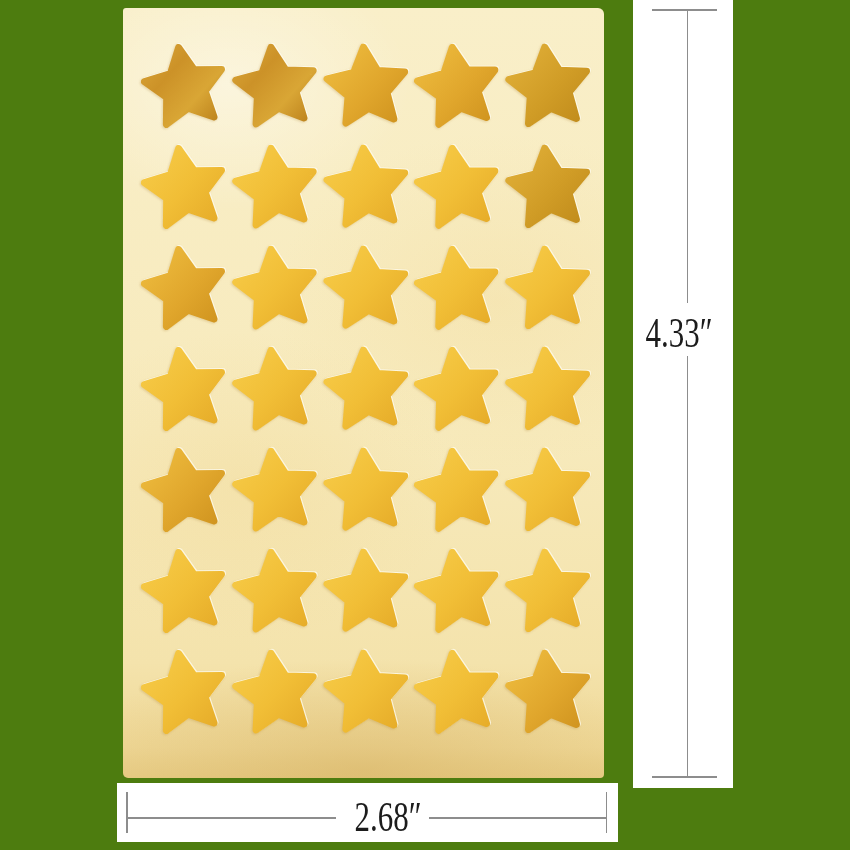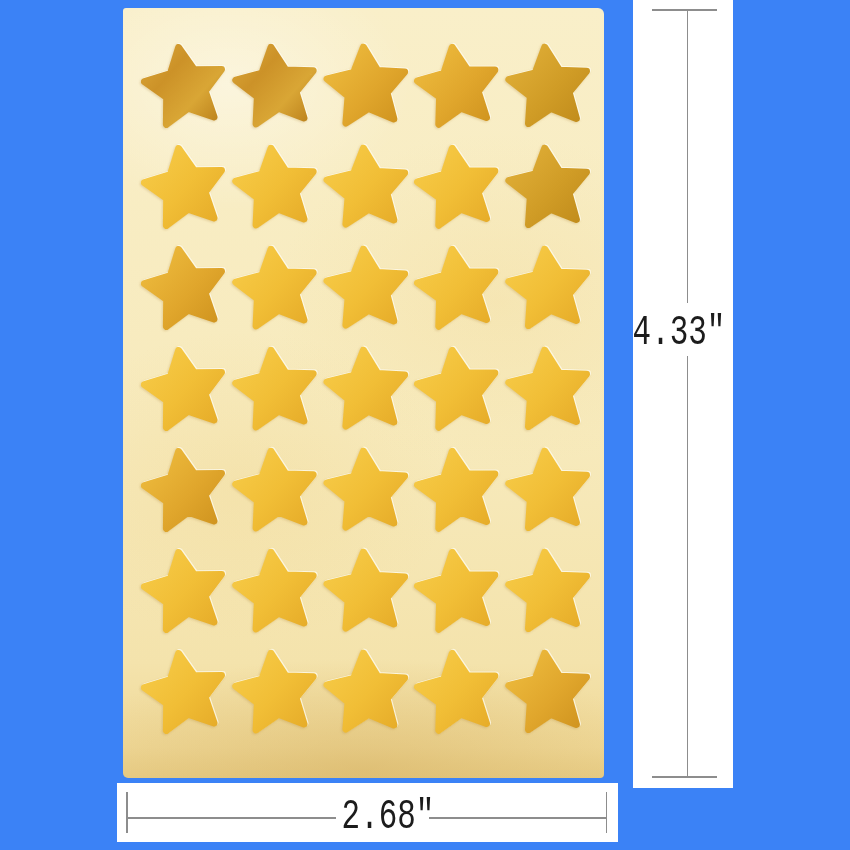--- a/index.html
+++ b/index.html
@@ -1,18 +1,18 @@
 <!DOCTYPE html>
 <html><head>
 <meta charset="utf-8">
 <style>
   html,body{margin:0;padding:0;background:#ffffff;}
   .stage{
-    position:relative;width:850px;height:850px;background:#3b82f6;overflow:hidden;
-    font-family:Liberation Mono, monospace;
+    position:relative;width:850px;height:850px;background:#4d7c0f;overflow:hidden;
+    font-family:Liberation Serif, serif;
     --line-color:#8d8d8d;--text-color:#1c1c1c;
   }
   .backdrop{position:absolute;background:#ffffff;}
   .backdrop.vband{left:633px;top:0;width:100px;height:788px;}
   .backdrop.hband{left:117px;top:783px;width:501px;height:59px;}
   .sheet{
     position:absolute;left:123px;top:8px;width:481px;height:770px;
     border-radius:3px 6px 4px 5px;
     background:
       radial-gradient(260px 180px at 22% 10%, rgba(255,255,255,.40), rgba(255,255,255,0) 70%),

